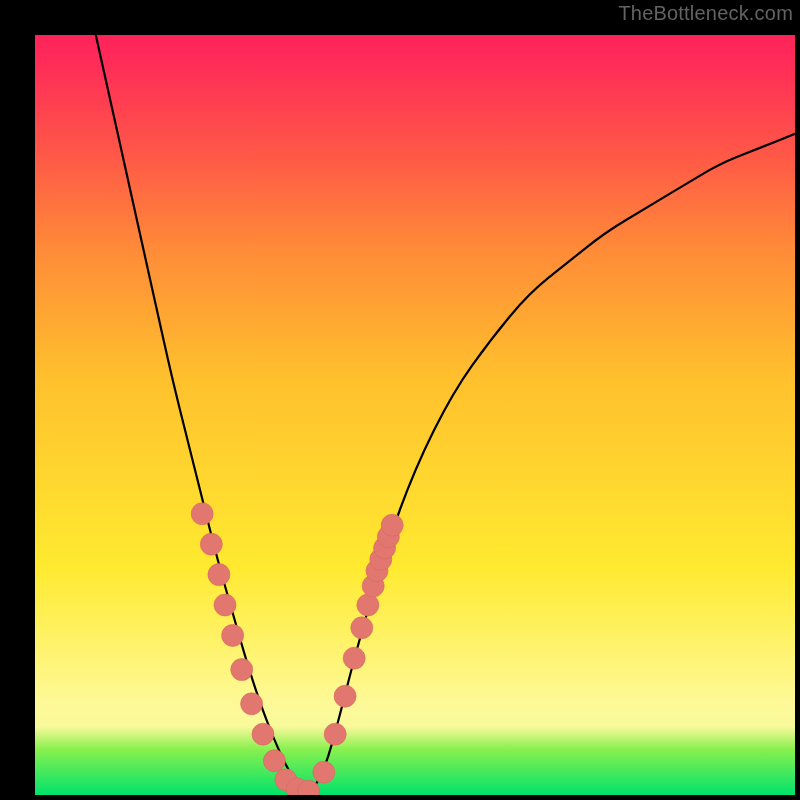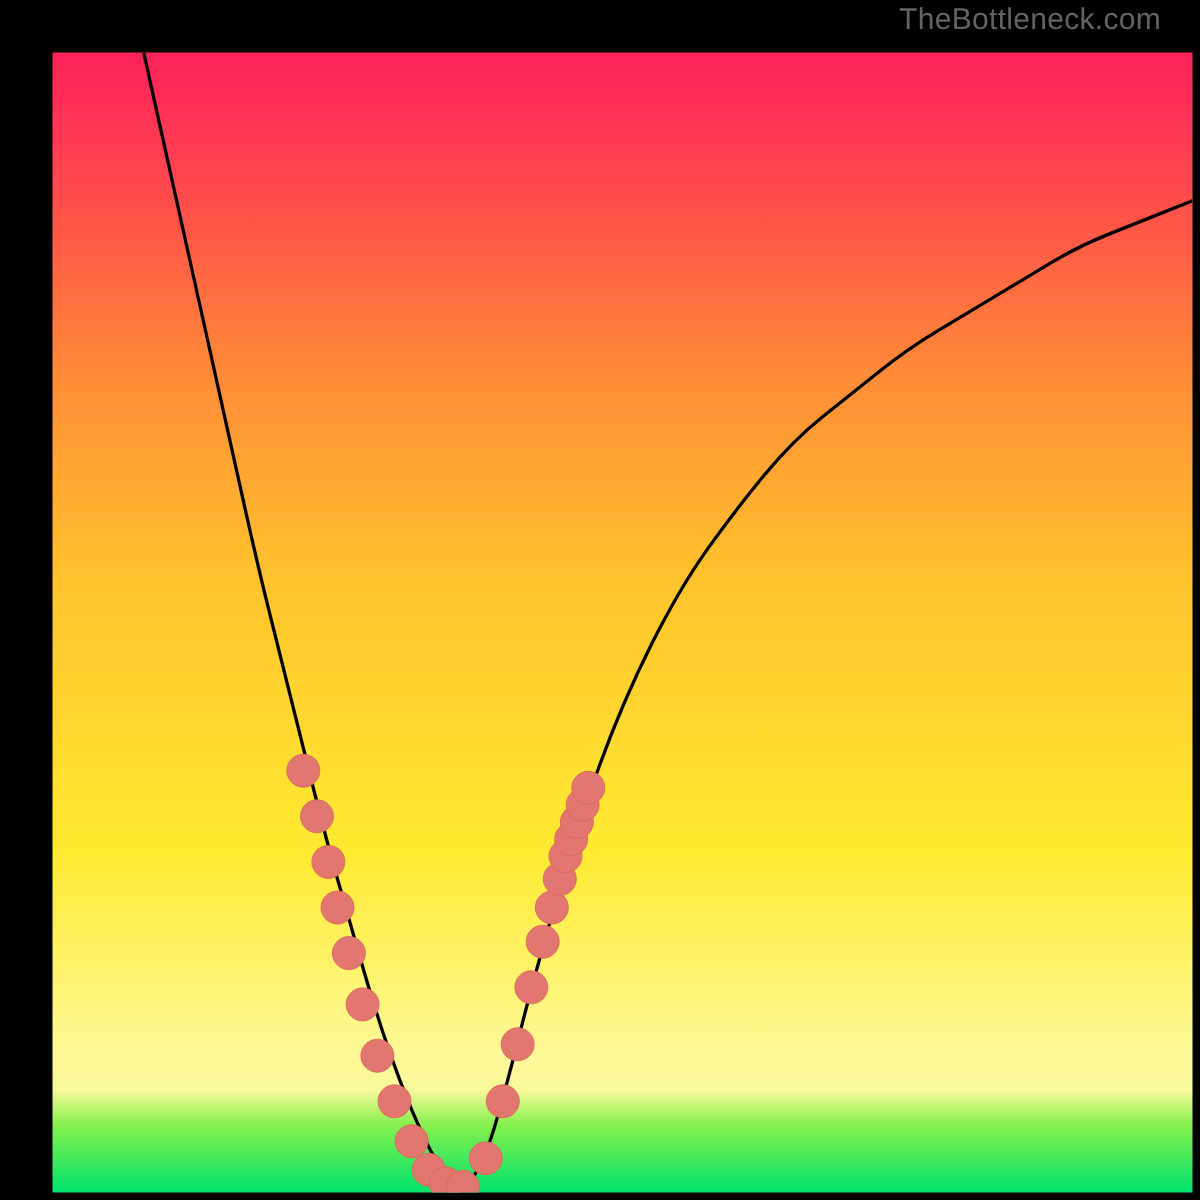--- a/index.html
+++ b/index.html
@@ -13,21 +13,21 @@
   }
   .frame {
     position: relative;
     width: 800px;
     height: 800px;
     background: #000;
   }
   .watermark {
     position: absolute;
     top: 2px;
-    right: 26px;
+    right: 7px;
     color: #636363;
     font-size: 20px;
     font-weight: 500;
     letter-spacing: 0.2px;
     z-index: 5;
   }
   .plot-area {
     position: absolute;
     left: 35px;
     top: 35px;

